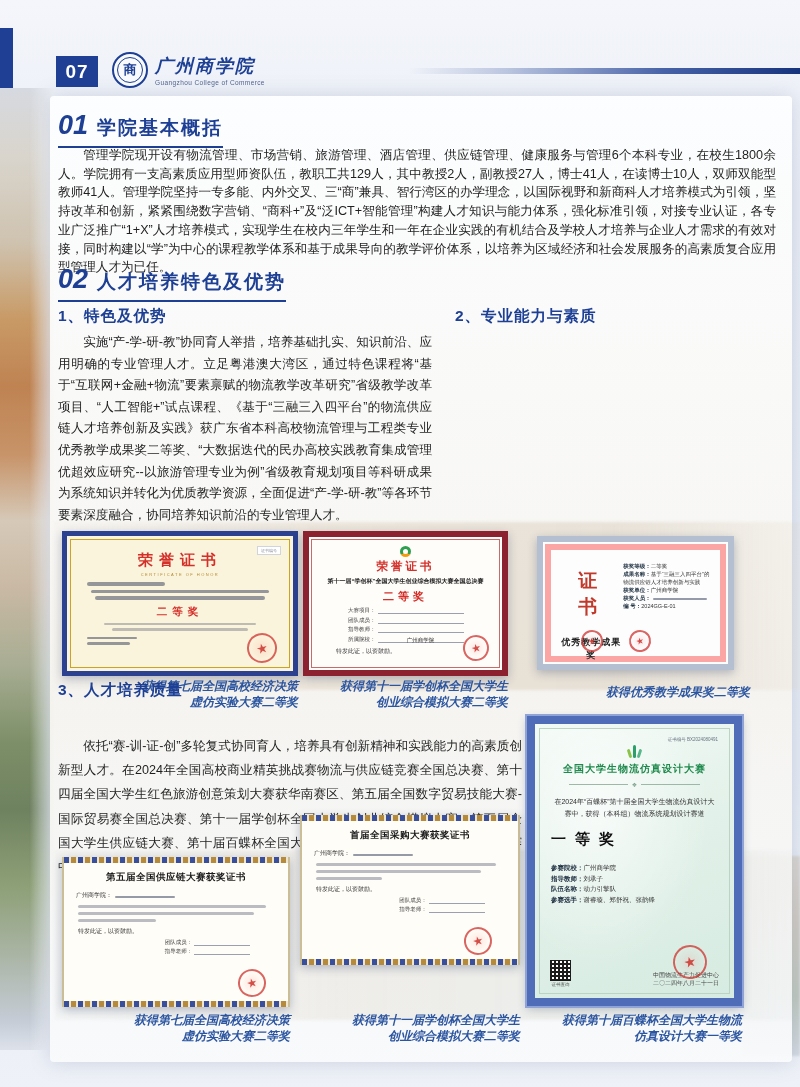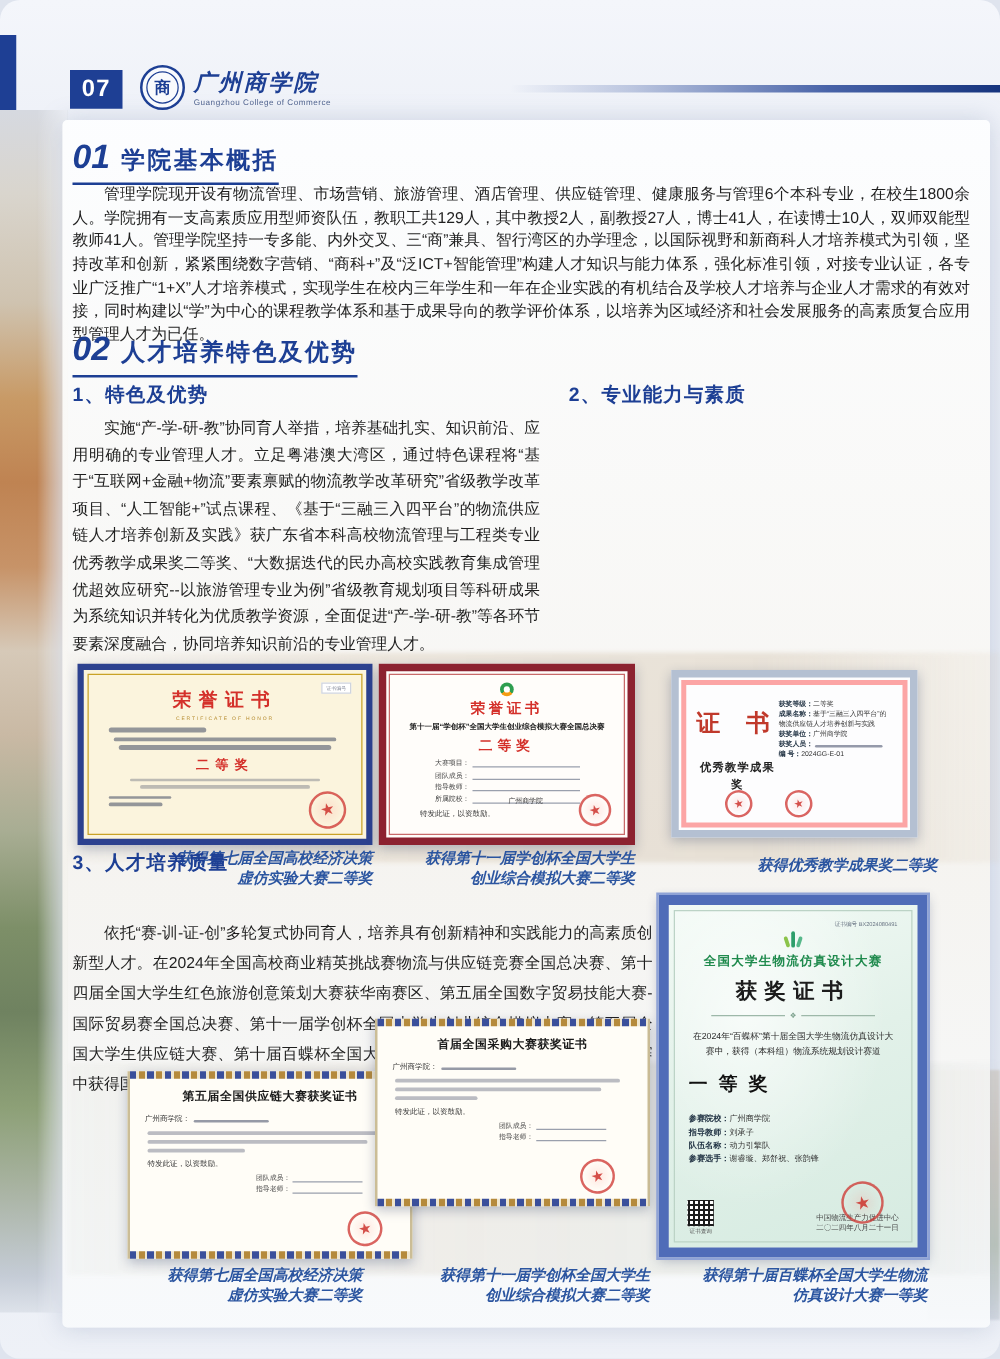--- a/index.html
+++ b/index.html
@@ -1,19 +1,19 @@
 <!DOCTYPE html>
 <html><head>
 <meta charset="utf-8">
 <style>
   * { margin:0; padding:0; box-sizing:border-box; }
   body { margin:0; background:#dfe4ee; }
   .page { position:relative; width:800px; height:1087px; overflow:hidden;
           font-family:"Liberation Sans","DejaVu Sans",sans-serif;
-          background:linear-gradient(180deg,#f4f6fb 0%,#e9edf5 18%,#e6ebf4 70%,#eef1f7 100%);border-radius:16px; }
+          background:linear-gradient(180deg,#f4f6fb 0%,#e9edf5 18%,#e6ebf4 70%,#eef1f7 100%); }
 
   
   .photo-strip { position:absolute; left:0; top:88px; width:54px; height:962px; z-index:1;
     background:linear-gradient(180deg,
       #d6d9e0 0%, #d9d5cd 7%, #cfc3b0 16%, #c89a66 24%, #bf8352 31%, #c79368 38%,
       #d6c9b8 45%, #c9b9a4 52%, #a8ad93 60%, #7d8f68 68%, #6f8260 75%, #8da077 83%,
       #aab4a4 90%, #c5ccd6 97%, #dde2ea 100%);
     filter:blur(0.6px); }
   .strip-fade { position:absolute; left:0; top:88px; width:54px; height:962px; z-index:2;
     background:linear-gradient(90deg, rgba(255,255,255,0) 55%, rgba(244,246,250,.85) 100%); }
@@ -90,36 +90,36 @@
   .cert2 .title { text-align:center; color:#d4302a; font-weight:800; font-size:11.5px; letter-spacing:3px; }
   .cert2 .line { text-align:center; color:#222; font-weight:700; font-size:6px; margin-top:3px; }
   .cert2 .award { text-align:center; color:#d4302a; font-weight:800; font-size:11px; letter-spacing:4px; margin:3px 0; }
   .f-row { display:flex; align-items:flex-end; gap:2px; margin:2.5px 0 0 26px; font-size:5.5px; color:#444; }
   .f-blank { display:inline-block; width:86px; border-bottom:1px solid #9aa0ad; height:6px;
     font-size:5.5px; color:#333; text-align:center; }
   .cert2 .footer { font-size:6px; color:#333; margin:4px 0 0 14px; }
 
   
   .cert3 { left:537px; top:536px; width:197px; height:134px; background:#fdfdfe; border:6px solid #b4c0d2; }
-  .cert3-in { position:absolute; inset:2px; border:4px solid #fca5a5; display:flex; padding:8px 8px 6px; }
+  .cert3-in { position:absolute; inset:2px; border:6px solid #fca5a5; display:flex; padding:8px 8px 6px; }
   .cert3 .lcol { width:42%; text-align:center; }
   .cert3 .zheng { color:#c0392b; font-family:"DejaVu Serif",serif; font-weight:700;
     font-size:19px; letter-spacing:7px; margin-top:10px; }
   .cert3 .sub { color:#222; font-weight:700; font-size:9px; letter-spacing:1px; margin-top:16px; }
   .cert3 .rcol { width:58%; font-size:5.5px; color:#333; line-height:8px; padding-top:4px; }
   .cert3 .rl { font-weight:700; color:#234; }
   .seal-pair { position:absolute; bottom:4px; left:18%; display:flex; gap:26px; }
   .mini-seal { width:22px; height:22px; font-size:9px; position:relative; }
 
   
   .certW { background:#fffdf7; border-left:2px solid #cbbd96; border-right:2px solid #cbbd96; }
   .band { position:absolute; left:0; right:0; height:6px;
     background:repeating-linear-gradient(90deg,#3a4f9b 0 5px,#efe6cf 5px 7px,#b58a3c 7px 12px,#efe6cf 12px 14px); }
   .band.top { top:0; } .band.bot { bottom:0; }
-  .cert4 { left:62px; top:857px; width:228px; height:150px;margin-left:40px; }
+  .cert4 { left:62px; top:857px; width:228px; height:150px; }
   .cert5 { left:300px; top:815px; width:220px; height:150px; }
   .certW .title { text-align:center; color:#1a1a1a; font-weight:800; font-size:9.5px; letter-spacing:.5px; margin-top:14px; }
   .certW .to { font-size:6px; color:#333; margin:7px 0 0 12px; display:flex; align-items:flex-end; gap:3px; }
   .certW .bodybars { margin:5px 14px 0; }
   .certW .footer { font-size:6px; color:#333; margin:5px 0 0 14px; }
   .certW .fields { margin-left:45%; }
   .certW .f-blank { width:56px; }
 
   
   .cert6 { left:527px; top:716px; width:215px; height:290px; border:8px solid #4f6cb8; outline:2px solid #8fa3d6;
@@ -343,21 +343,20 @@
 
   <div class="z cert cert6">
     <div class="cert6-in">
       <div class="serial">证书编号 BX2024080491</div>
       <div class="figlogo">
           <i class="fig-b"></i>
           <i class="fig-a"></i>
           <i class="fig-c"></i>
         </div>
       <div class="title">全国大学生物流仿真设计大赛</div>
-      <div class="subtitle">获奖证书</div>
       <div class="orn">
           <span>❖</span>
         </div>
       <div class="body">在2024年“百蝶杯”第十届全国大学生物流仿真设计大赛中，获得（本科组）物流系统规划设计赛道</div>
       <div class="award">一等奖</div>
       <div class="fields">
         <div><span class="fl">参赛院校：</span><span>广州商学院</span></div>
         <div><span class="fl">指导教师：</span><span>刘承子</span></div>
         <div><span class="fl">队伍名称：</span><span>动力引擎队</span></div>
         <div><span class="fl">参赛选手：</span><span>谢睿璇、郑舒祝、张韵锋</span></div>

